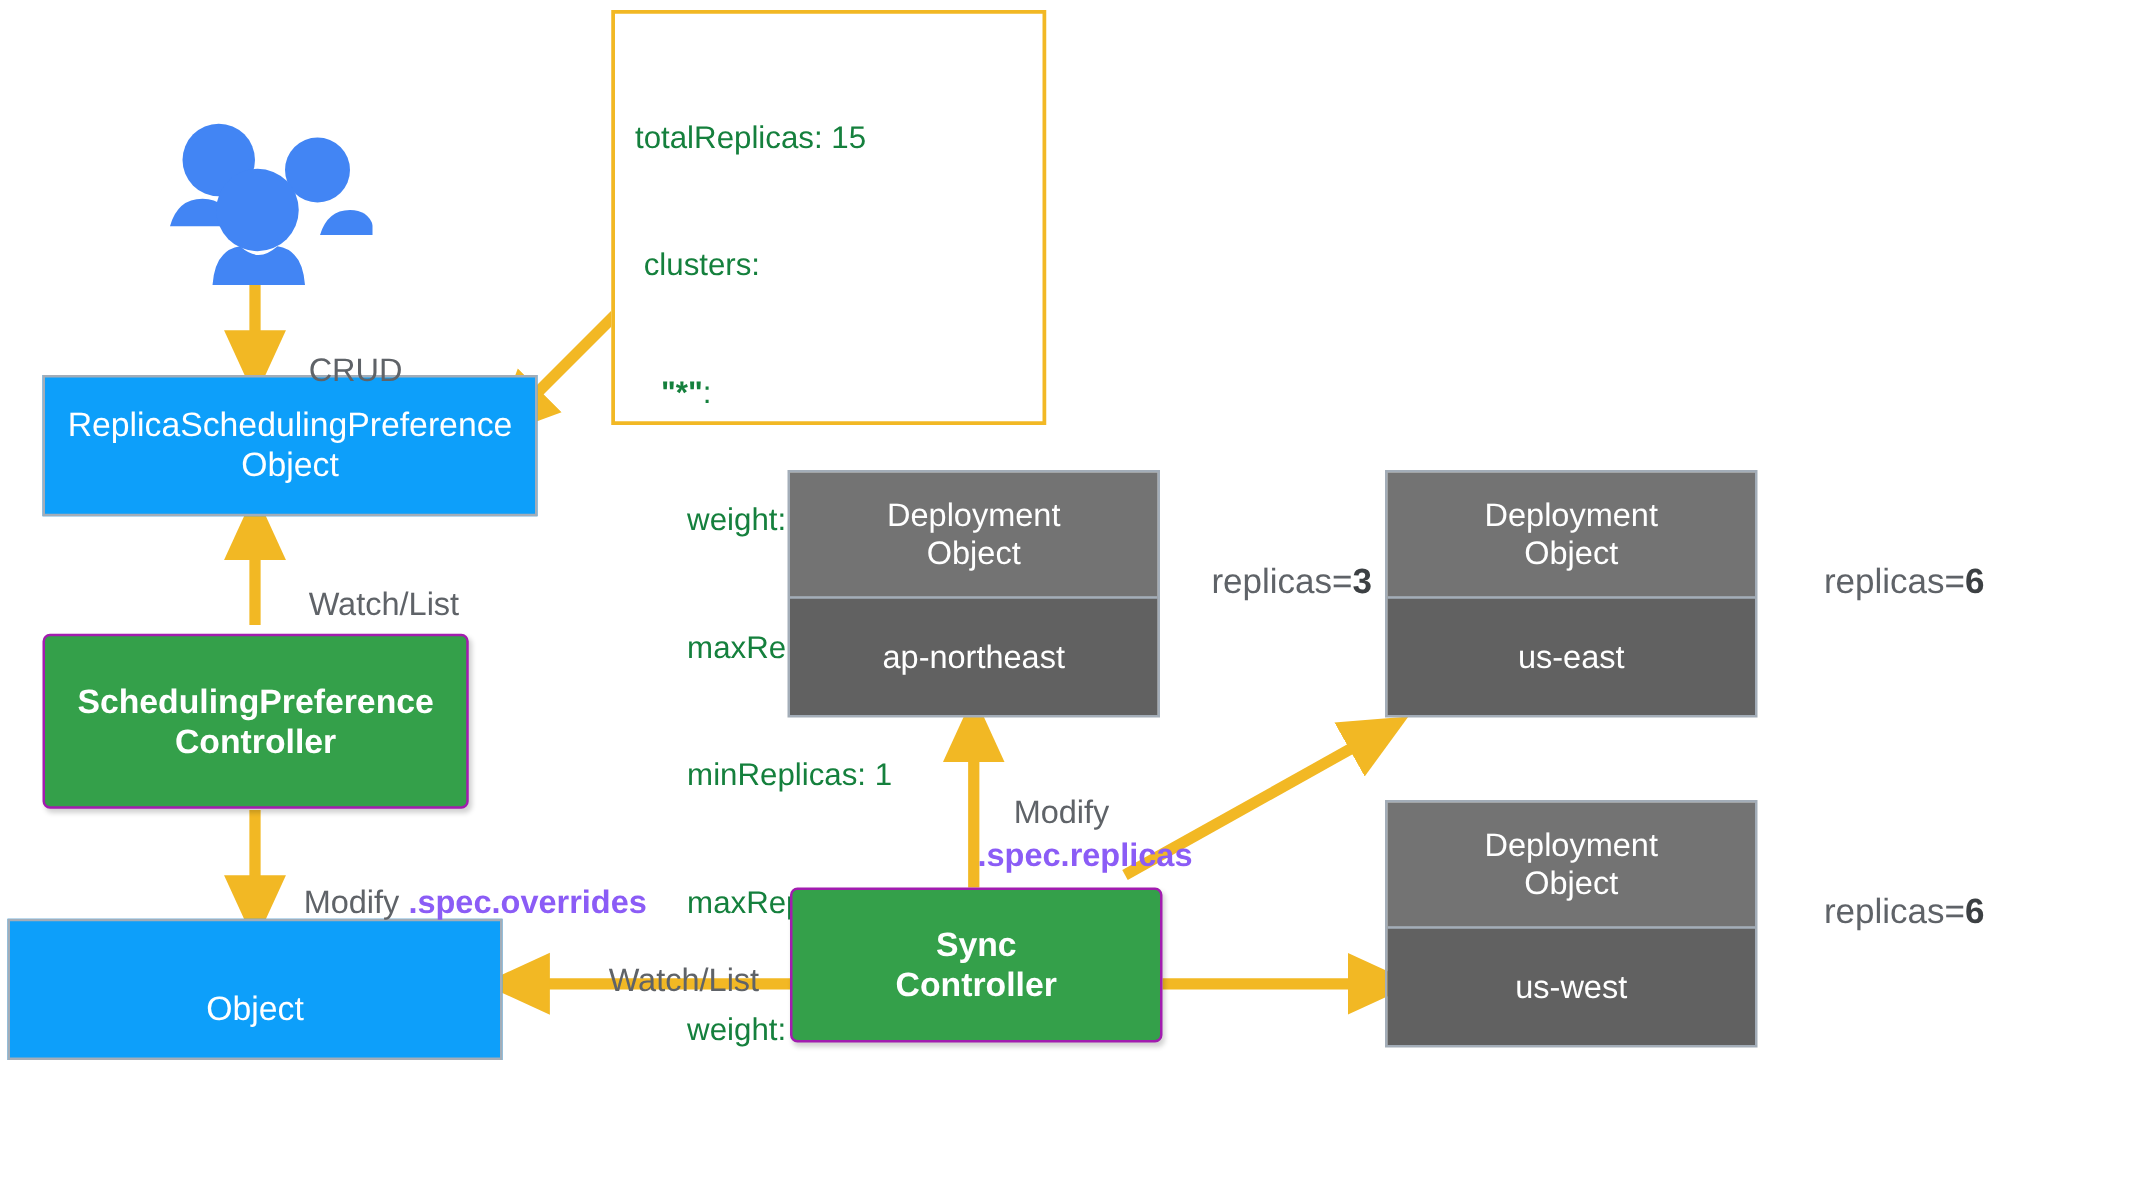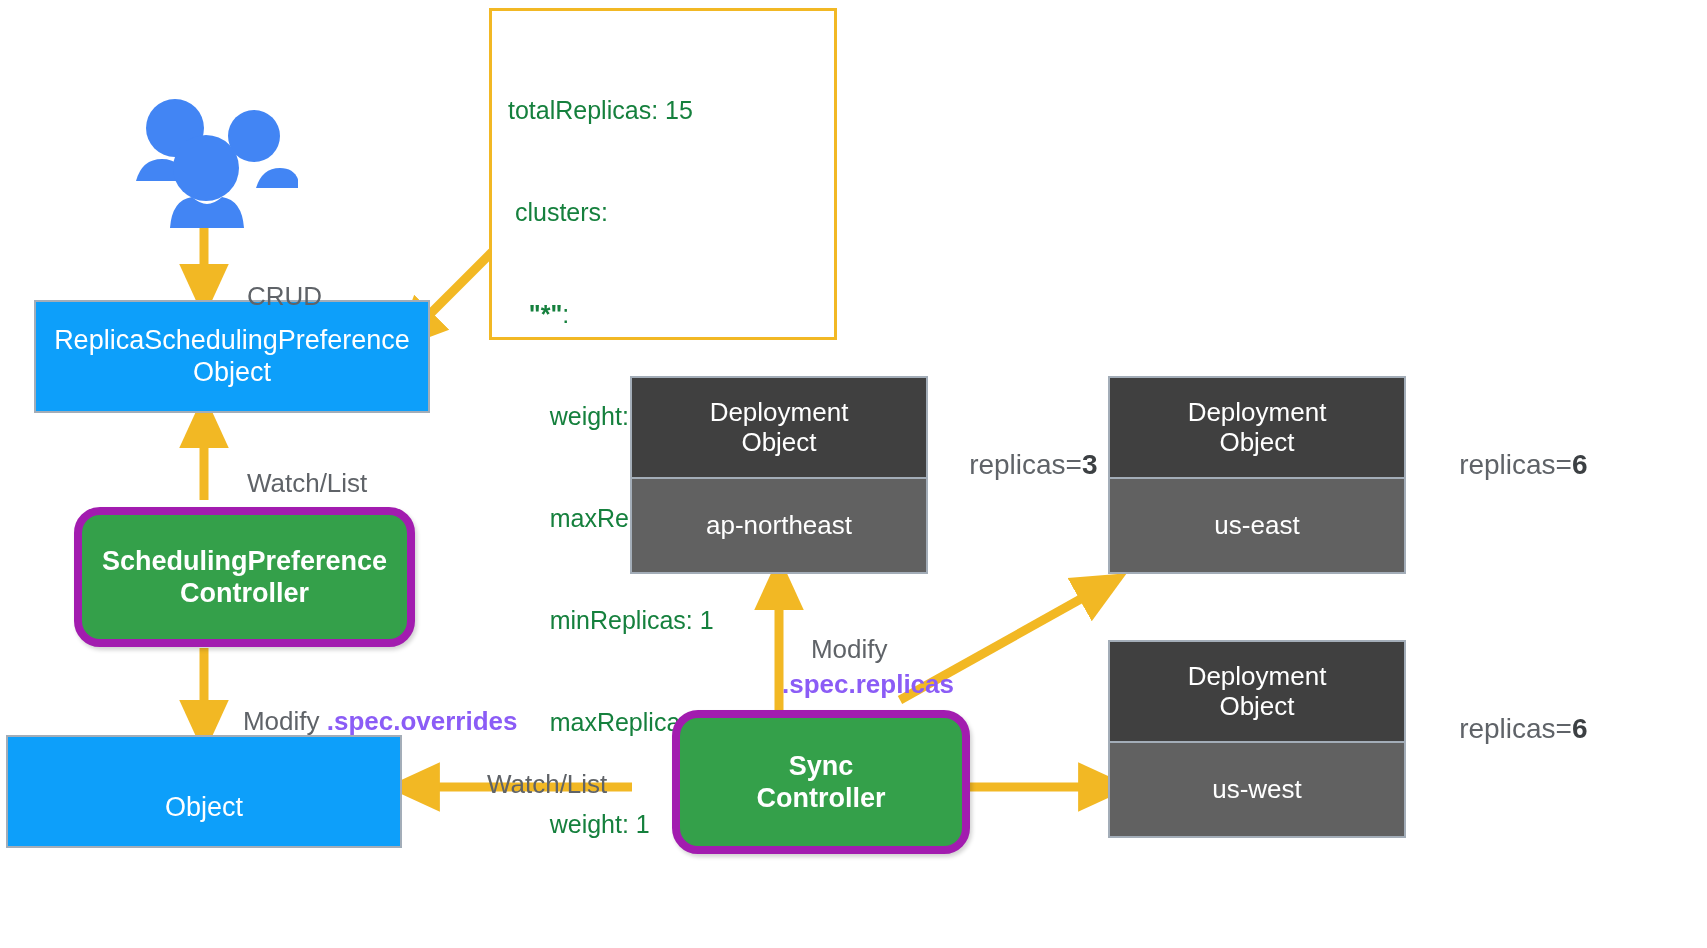--- a/index.html
+++ b/index.html
@@ -38,42 +38,41 @@
     display: flex;
     align-items: center;
     justify-content: center;
     text-align: center;
     font-size: 27px;
     line-height: 1.17;
     font-weight: 400;
   }
   .green-box {
     background: #34a04a;
-    border: 8px solid #a21caf;
-    border-radius: 26px;
+    border: 2px solid #a21caf;
+    border-radius: 6px;
     color: #ffffff;
     display: flex;
     align-items: center;
     justify-content: center;
     text-align: center;
     font-size: 27px;
     line-height: 1.2;
     font-weight: bold;
     box-shadow: 2px 3px 4px rgba(0,0,0,0.18);
-    margin-left: 40px;
   }
   .deploy-card {
     position: absolute;
     box-sizing: border-box;
     border: 2px solid #a3adb8;
     display: flex;
     flex-direction: column;
   }
   .deploy-top {
-    background: #404040;
+    background: #737373;
     color: #ffffff;
     flex: 0 0 51%;
     display: flex;
     align-items: center;
     justify-content: center;
     text-align: center;
     font-size: 26px;
     line-height: 1.18;
   }
   .deploy-bottom {
@@ -195,21 +194,21 @@
     </div>
   </div>
 
   <div class="node blue-box" style="left:6px; top:735px; width:396px; height:113px;">
     <div>
       <br>
       <span>Object</span>
     </div>
   </div>
 
-  <div class="node green-box" style="left:632px; top:710px; width:298px; height:144px;">
+  <div class="node green-box" style="left:632px; top:710px; width:298px; height:124px;">
     <div>
       <span>Sync</span><br>
       <span>Controller</span>
     </div>
   </div>
 
   <div class="deploy-card" style="left:630px; top:376px; width:298px; height:198px;">
     <div class="deploy-top">
       <div>
         <span>Deployment</span><br>

